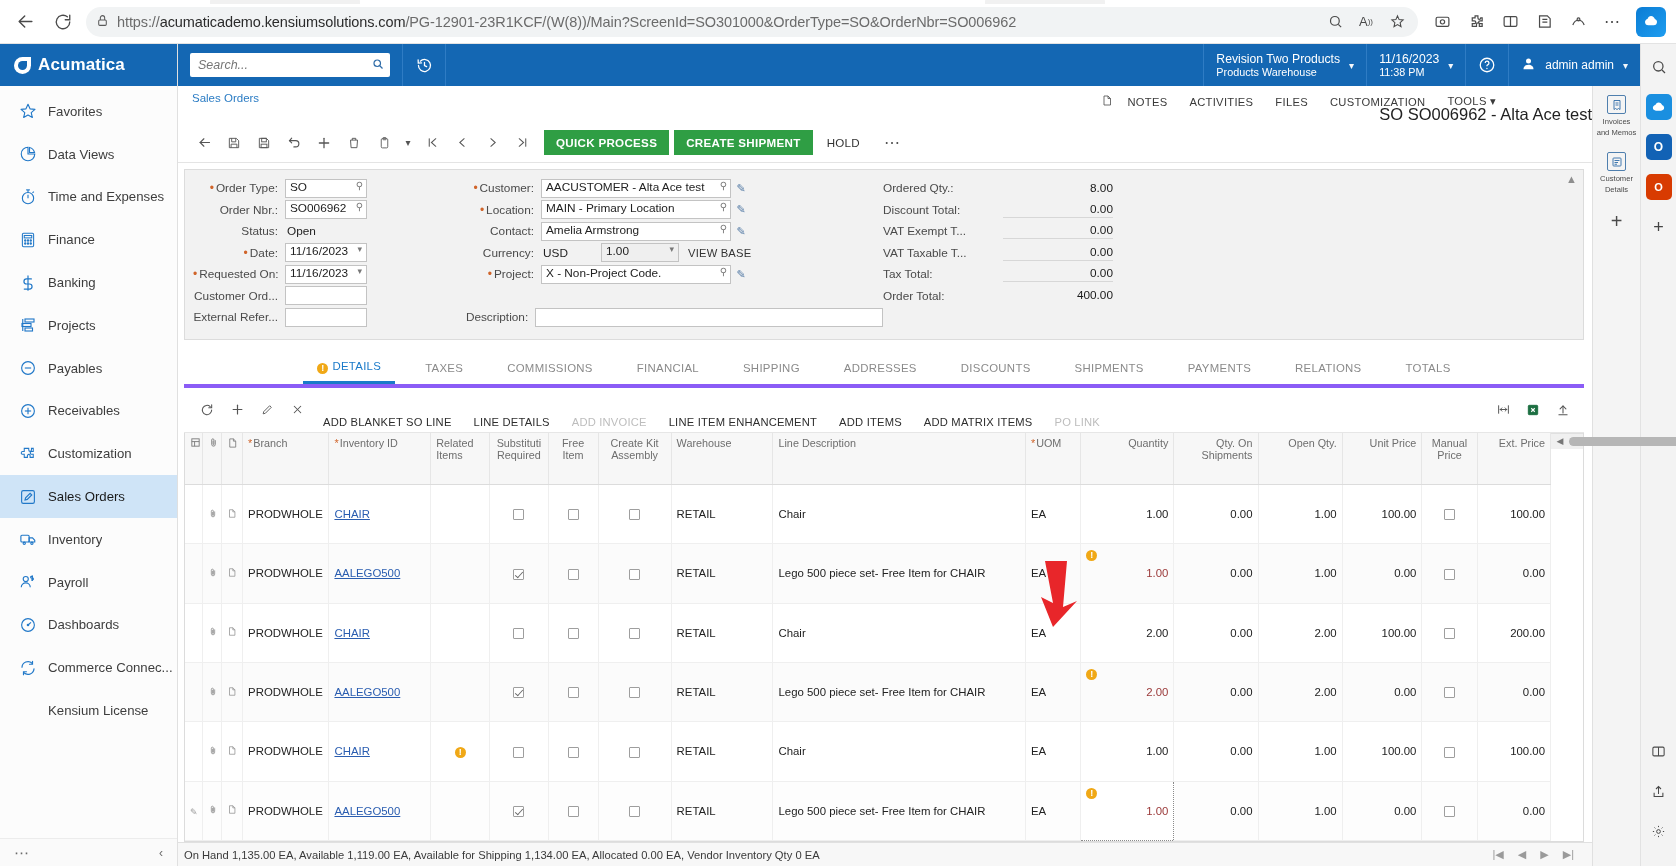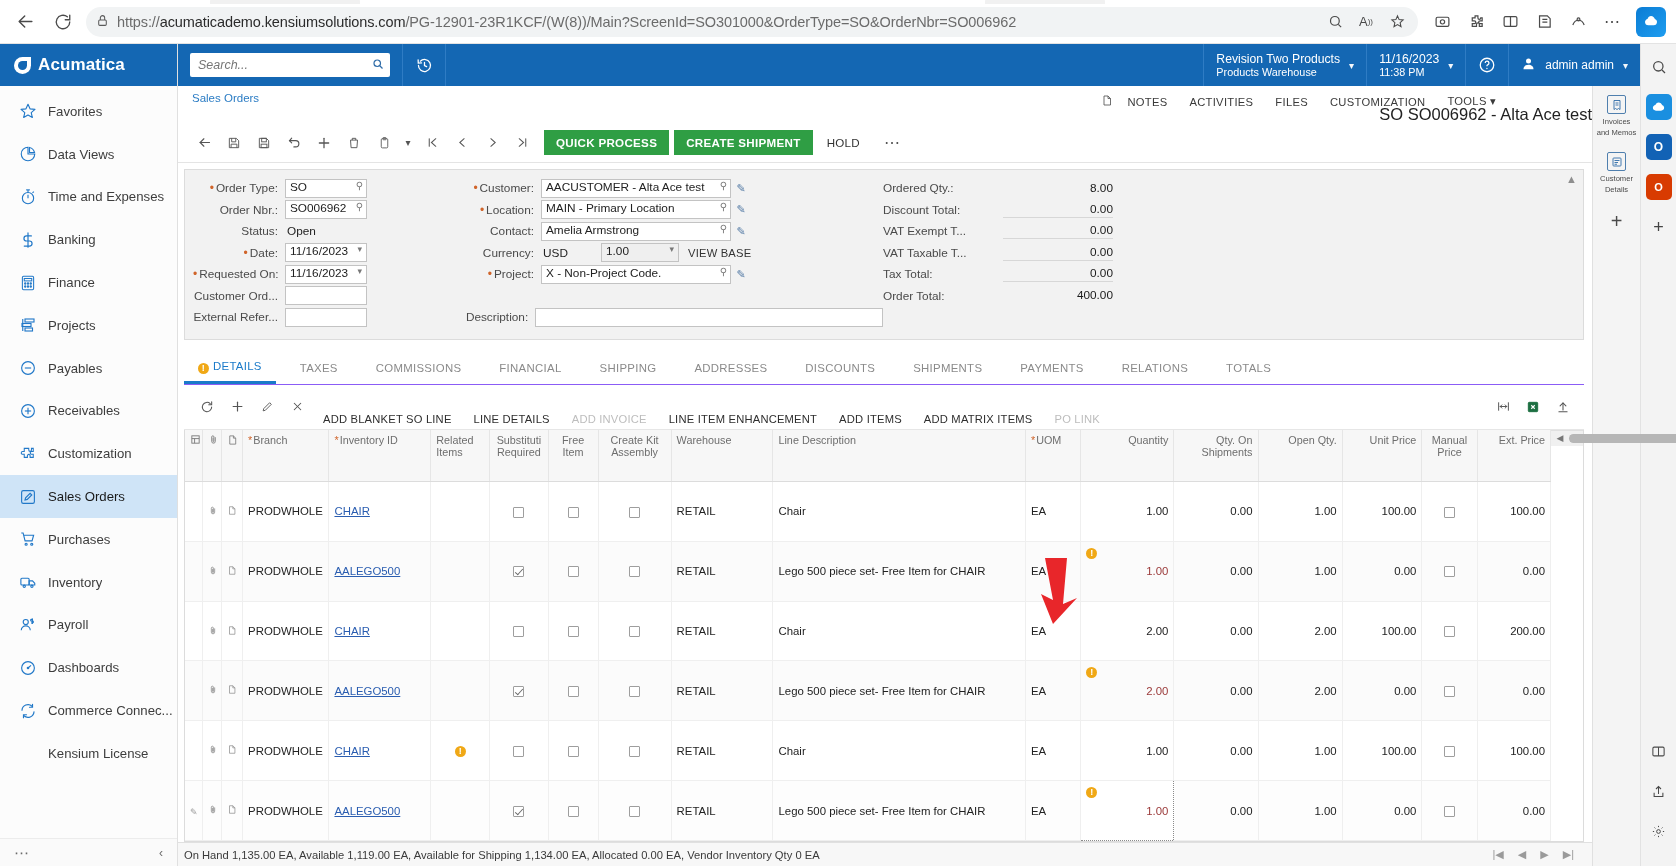--- a/index.html
+++ b/index.html
@@ -228,23 +228,24 @@
   .totals .frow { height: 20.5px; }
   .totals .tl { width: 120px; font-size: 11.8px; color: #4a4a4a; }
   .totals .tv {
     width: 110px; text-align: right; font-size: 11.8px; color: #1a1a1a;
     border-bottom: 1px solid #d7d7d7; padding-bottom: 1px;
   }
   .totals .tv.noline { border-bottom: none; }
 
   
   .tabstrip {
-    display: flex; align-items: flex-end; gap: 10px;
-    border-bottom: 1px solid #8b5cf6; margin: 14px 8px 0 6px;
+    display: flex; align-items: flex-end; gap: 16px;
+    border-bottom: 4px solid #8b5cf6; margin: 14px 8px 0 6px;
     flex: none;
+    justify-content: center;
   }
   .tab {
     font-size: 11.4px; color: #8a8a8a; padding: 6px 14px 7px 14px;
     cursor: pointer; letter-spacing: .3px; white-space: nowrap;
     border-bottom: 3px solid transparent;
   }
   .tab.active { color: #1a7ac9; border-bottom-color: #1a7ac9; }
   .tab .warn-dot {
     display: inline-block; width: 11px; height: 11px; border-radius: 50%;
     background: #f0a816; color: #fff; font-size: 9px; line-height: 11px;
@@ -485,44 +486,44 @@
               <line x1="12" y1="13.5" x2="12" y2="9"></line>
               <line x1="9.5" y1="2.5" x2="14.5" y2="2.5"></line>
               <line x1="12" y1="2.5" x2="12" y2="6"></line>
               <line x1="18" y1="6.5" x2="19.8" y2="4.8"></line>
             </svg>
           </span>
           <span class="sb-label">Time and Expenses</span>
         </div>
         <div class="sb-item">
           <span class="sb-ico">
-            <svg width="18" height="18" viewBox="0 0 24 24" fill="none" stroke="#2178c8" stroke-width="1.6" stroke-linecap="round">
-              <line x1="12" y1="2.5" x2="12" y2="21.5"></line>
-              <path d="M16.5 6.5H10a3.4 3.4 0 0 0 0 6.8h4a3.4 3.4 0 0 1 0 6.8H7"></path>
-            </svg>
-          </span>
-          <span class="sb-label">Banking</span>
-        </div>
-        <div class="sb-item">
-          <span class="sb-ico">
             <svg width="18" height="18" viewBox="0 0 24 24" fill="none" stroke="#2178c8" stroke-width="1.4">
               <rect x="4.5" y="3" width="15" height="18" rx="1.6"></rect>
               <rect x="7" y="6" width="10" height="3.2"></rect>
               <circle cx="8.3" cy="12.6" r=".9"></circle>
               <circle cx="12" cy="12.6" r=".9"></circle>
               <circle cx="15.7" cy="12.6" r=".9"></circle>
               <circle cx="8.3" cy="16.6" r=".9"></circle>
               <circle cx="12" cy="16.6" r=".9"></circle>
               <circle cx="15.7" cy="16.6" r=".9"></circle>
             </svg>
           </span>
           <span class="sb-label">Finance</span>
         </div>
         <div class="sb-item">
           <span class="sb-ico">
+            <svg width="18" height="18" viewBox="0 0 24 24" fill="none" stroke="#2178c8" stroke-width="1.6" stroke-linecap="round">
+              <line x1="12" y1="2.5" x2="12" y2="21.5"></line>
+              <path d="M16.5 6.5H10a3.4 3.4 0 0 0 0 6.8h4a3.4 3.4 0 0 1 0 6.8H7"></path>
+            </svg>
+          </span>
+          <span class="sb-label">Banking</span>
+        </div>
+        <div class="sb-item">
+          <span class="sb-ico">
             <svg width="18" height="18" viewBox="0 0 24 24" fill="none" stroke="#2178c8" stroke-width="1.5">
               <rect x="8" y="4" width="12" height="4"></rect>
               <rect x="4" y="10" width="12" height="4"></rect>
               <rect x="8" y="16" width="10" height="4"></rect>
               <line x1="5" y1="4" x2="5" y2="20"></line>
             </svg>
           </span>
           <span class="sb-label">Projects</span>
         </div>
         <div class="sb-item">
@@ -553,30 +554,20 @@
           <span class="sb-label">Customization</span>
         </div>
         <div class="sb-item active">
           <span class="sb-ico">
             <svg width="18" height="18" viewBox="0 0 24 24" fill="none" stroke="#2178c8" stroke-width="1.5">
               <rect x="3.5" y="3.5" width="17" height="17" rx="2.2"></rect>
               <path d="M8 16l.8-3 6-6 2.2 2.2-6 6z"></path>
             </svg>
           </span>
           <span class="sb-label">Sales Orders</span>
-        </div>
-        <div class="sb-item">
-          <span class="sb-ico">
-            <svg width="18" height="18" viewBox="0 0 24 24" fill="none" stroke="#2178c8" stroke-width="1.5">
-              <path d="M3 4h2.5l2.6 10.5h9.3l2.1-7.5H6.4"></path>
-              <circle cx="9.5" cy="19" r="1.4"></circle>
-              <circle cx="17" cy="19" r="1.4"></circle>
-            </svg>
-          </span>
-          <span class="sb-label">Purchases</span>
         </div>
         <div class="sb-item">
           <span class="sb-ico">
             <svg width="18" height="18" viewBox="0 0 24 24" fill="none" stroke="#2178c8" stroke-width="1.5">
               <rect x="2.5" y="7" width="11" height="9" rx="1.4"></rect>
               <path d="M13.5 10.5H18l3 3.2v2.3h-7.5z"></path>
               <circle cx="7" cy="17.6" r="1.5"></circle>
               <circle cx="17.2" cy="17.6" r="1.5"></circle>
             </svg>
           </span>

